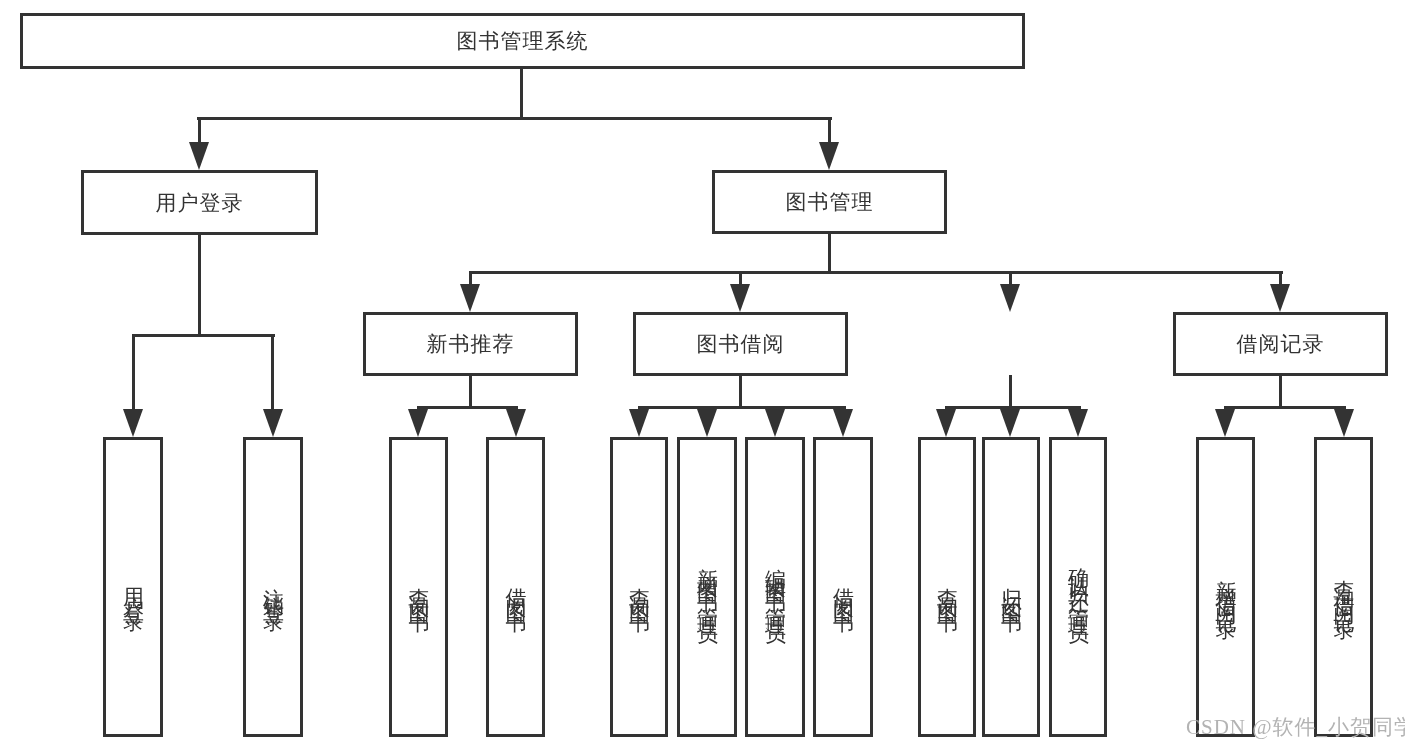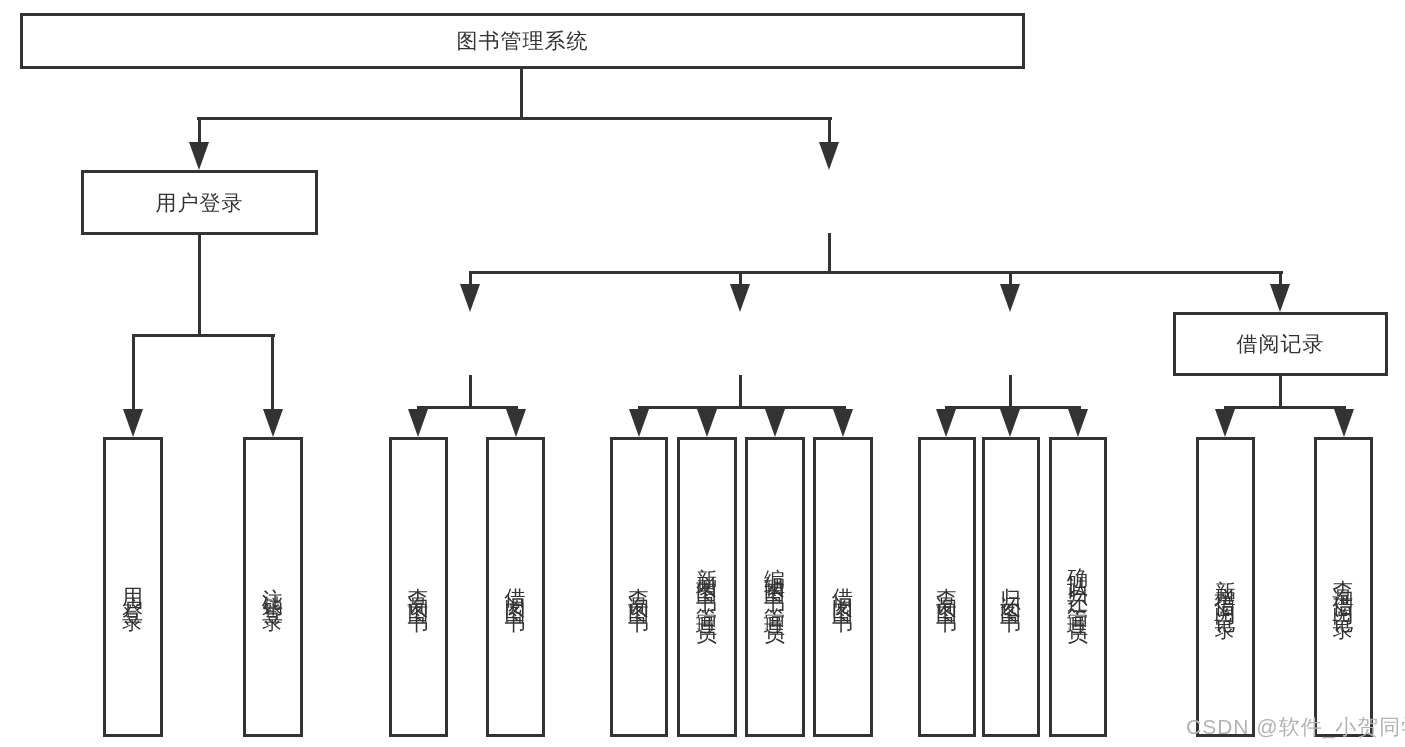--- a/index.html
+++ b/index.html
@@ -1,18 +1,18 @@
 <!DOCTYPE html>
 <html><head>
 <meta charset="utf-8">
 <style>
   html,body { margin:0; padding:0; background:#ffffff; }
   .chart {
     position:relative; width:1405px; height:747px; background:#ffffff;
-    font-family:Liberation Sans, sans-serif; overflow:hidden;
+    font-family:Liberation Serif, serif; overflow:hidden;
   }
   .box {
     position:absolute; box-sizing:border-box;
     border:3px solid #333333; background:#ffffff;
     display:flex; align-items:center; justify-content:center;
     color:#333333; font-size:21px; z-index:2;
   }
   .box .lbl { letter-spacing:1px; }
   .vbox { top:437px; height:300px; }
   .vbox .vlbl {
@@ -37,21 +37,30 @@
 
 <div class="chart">
 
   <div class="box" style="left:20px;top:13px;width:1005px;height:56px">
     <span class="lbl">图书管理系统</span>
   </div>
 
   <div class="box" style="left:81px;top:170px;width:237px;height:65px">
     <span class="lbl">用户登录</span>
   </div>
+  <div class="box" style="left:712px;top:170px;width:235px;height:64px">
+    <span class="lbl">图书管理</span>
+  </div>
 
+  <div class="box" style="left:363px;top:312px;width:215px;height:64px">
+    <span class="lbl">新书推荐</span>
+  </div>
+  <div class="box" style="left:633px;top:312px;width:215px;height:64px">
+    <span class="lbl">图书借阅</span>
+  </div>
   <div class="box" style="left:1173px;top:312px;width:215px;height:64px">
     <span class="lbl">借阅记录</span>
   </div>
 
   <div class="box vbox" style="left:103px;width:60px">
     <span class="vlbl">用户登录</span>
   </div>
   <div class="box vbox" style="left:243px;width:60px">
     <span class="vlbl">注销登录</span>
   </div>

